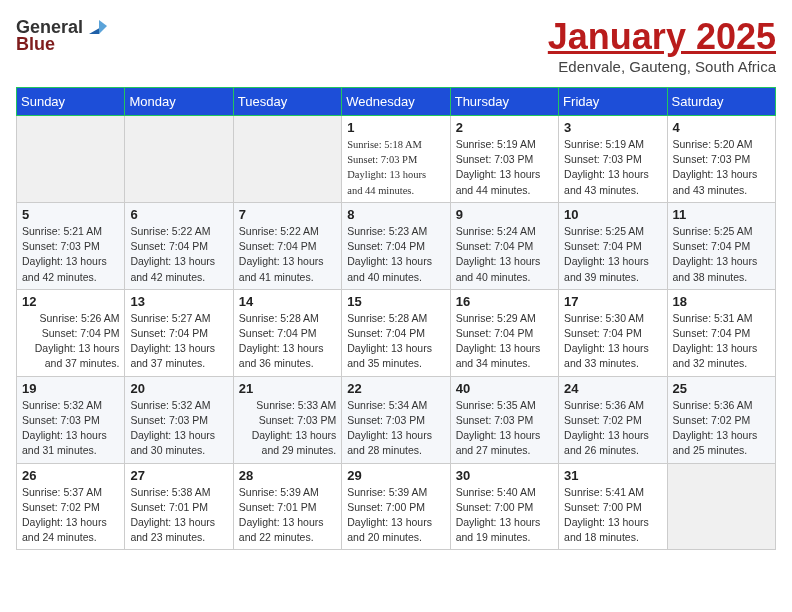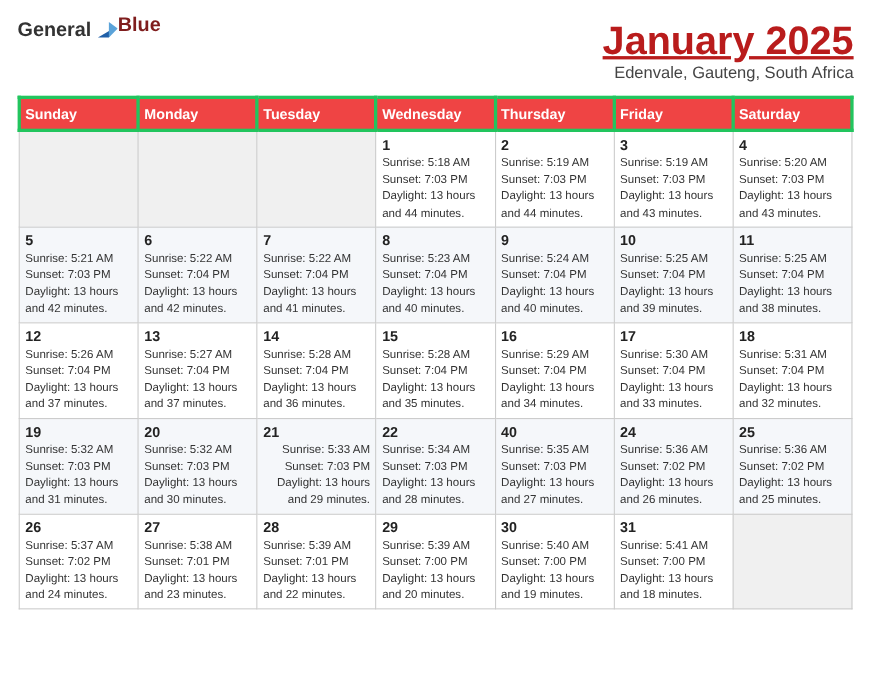--- a/index.html
+++ b/index.html
@@ -43,27 +43,27 @@
     .location {
       font-size: 15px;
       color: #444;
     }
     table {
       width: 100%;
       border-collapse: collapse;
       table-layout: fixed;
     }
     th {
-      background-color: #ef4444;
+      background-color: #1d4ed8;
       color: #fff;
       font-size: 13px;
-      font-weight: bold;
+      font-weight: normal;
       padding: 6px 4px;
       text-align: left;
-      border: 3px solid #22c55e;
+      border: 1px solid #22c55e;
     }
     td {
       vertical-align: top;
       border: 1px solid #ccc;
       padding: 4px 5px;
       min-height: 80px;
       font-size: 11px;
       color: #333;
       background: #fff;
     }
@@ -83,21 +83,21 @@
     }
     .empty-cell {
       background: #f0f0f0 !important;
     }
   </style>
 </head>
 <body>
 
 <div class="header-section">
   <div class="logo">
-    <div style="display:flex;flex-direction:row;align-items:flex-start;">
+    <div style="display:flex;flex-direction:column;align-items:flex-start;">
       <div style="display:flex;align-items:center;">
         <span class="logo-text-general">General</span>
         <svg width="22" height="22" viewBox="0 0 22 22" style="margin-left:2px;">
           <polygon points="4,18 18,10 14,18" fill="#2060a8"></polygon>
           <polygon points="14,4 22,10 14,18" fill="#5ba3d9"></polygon>
         </svg>
       </div>
       <span class="logo-text-blue" style="margin-top:-4px;">Blue</span>
     </div>
   </div>
@@ -119,21 +119,21 @@
         <th>Saturday</th>
       </tr>
   </thead>
   <tbody id="calendar-body">
   <tr>
         <td class="empty-cell"></td>
         <td class="empty-cell"></td>
         <td class="empty-cell"></td>
         <td>
           <div class="day-number">1</div>
-          <div class="day-info" style="white-space: pre-line;">Sunrise: 5:18 AM
+          <div class="day-info" style="white-space: pre-line; font-family: Liberation Serif, serif;">Sunrise: 5:18 AM
 Sunset: 7:03 PM
 Daylight: 13 hours
 and 44 minutes.</div>
         </td>
         <td>
           <div class="day-number">2</div>
           <div class="day-info" style="white-space: pre-line;">Sunrise: 5:19 AM
 Sunset: 7:03 PM
 Daylight: 13 hours
 and 44 minutes.</div>
@@ -200,21 +200,21 @@
           <div class="day-number">11</div>
           <div class="day-info" style="white-space: pre-line;">Sunrise: 5:25 AM
 Sunset: 7:04 PM
 Daylight: 13 hours
 and 38 minutes.</div>
         </td>
       </tr>
       <tr>
         <td>
           <div class="day-number">12</div>
-          <div class="day-info" style="white-space: pre-line;">Sunrise: 5:26 AM
+          <div class="day-info" style="white-space: pre-line; text-align: right;">Sunrise: 5:26 AM
 Sunset: 7:04 PM
 Daylight: 13 hours
 and 37 minutes.</div>
         </td>
         <td>
           <div class="day-number">13</div>
           <div class="day-info" style="white-space: pre-line;">Sunrise: 5:27 AM
 Sunset: 7:04 PM
 Daylight: 13 hours
 and 37 minutes.</div>

